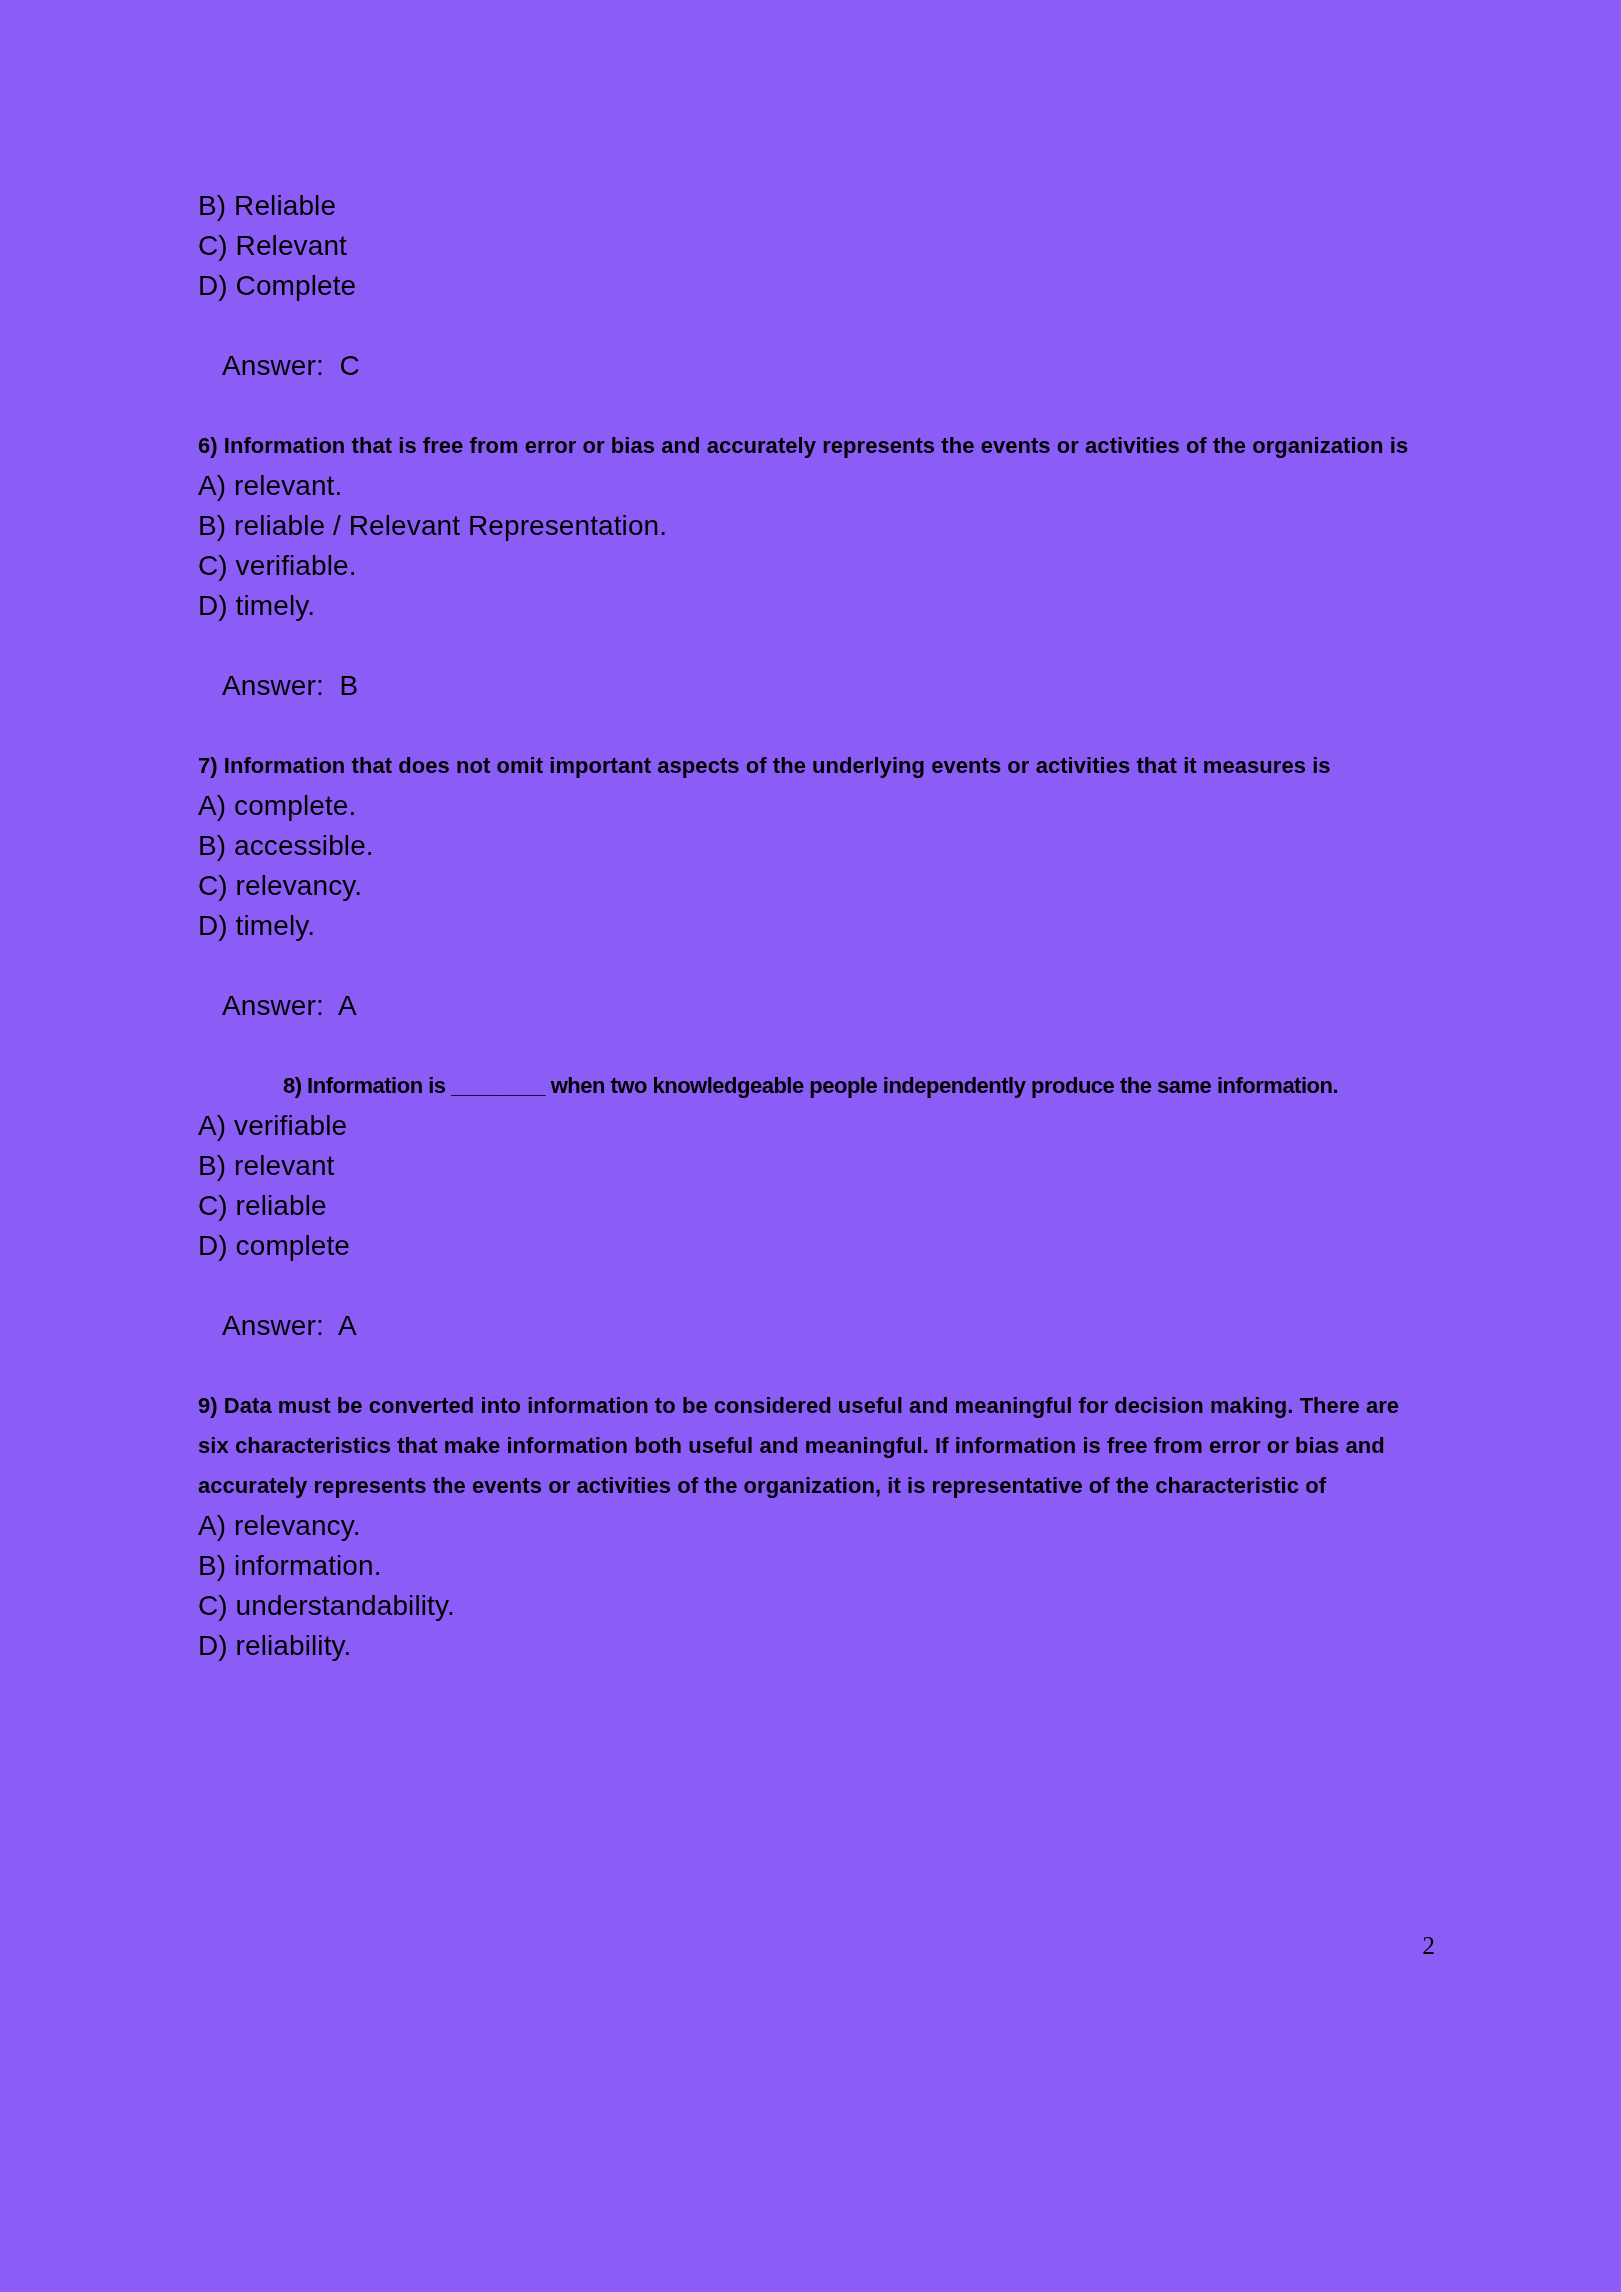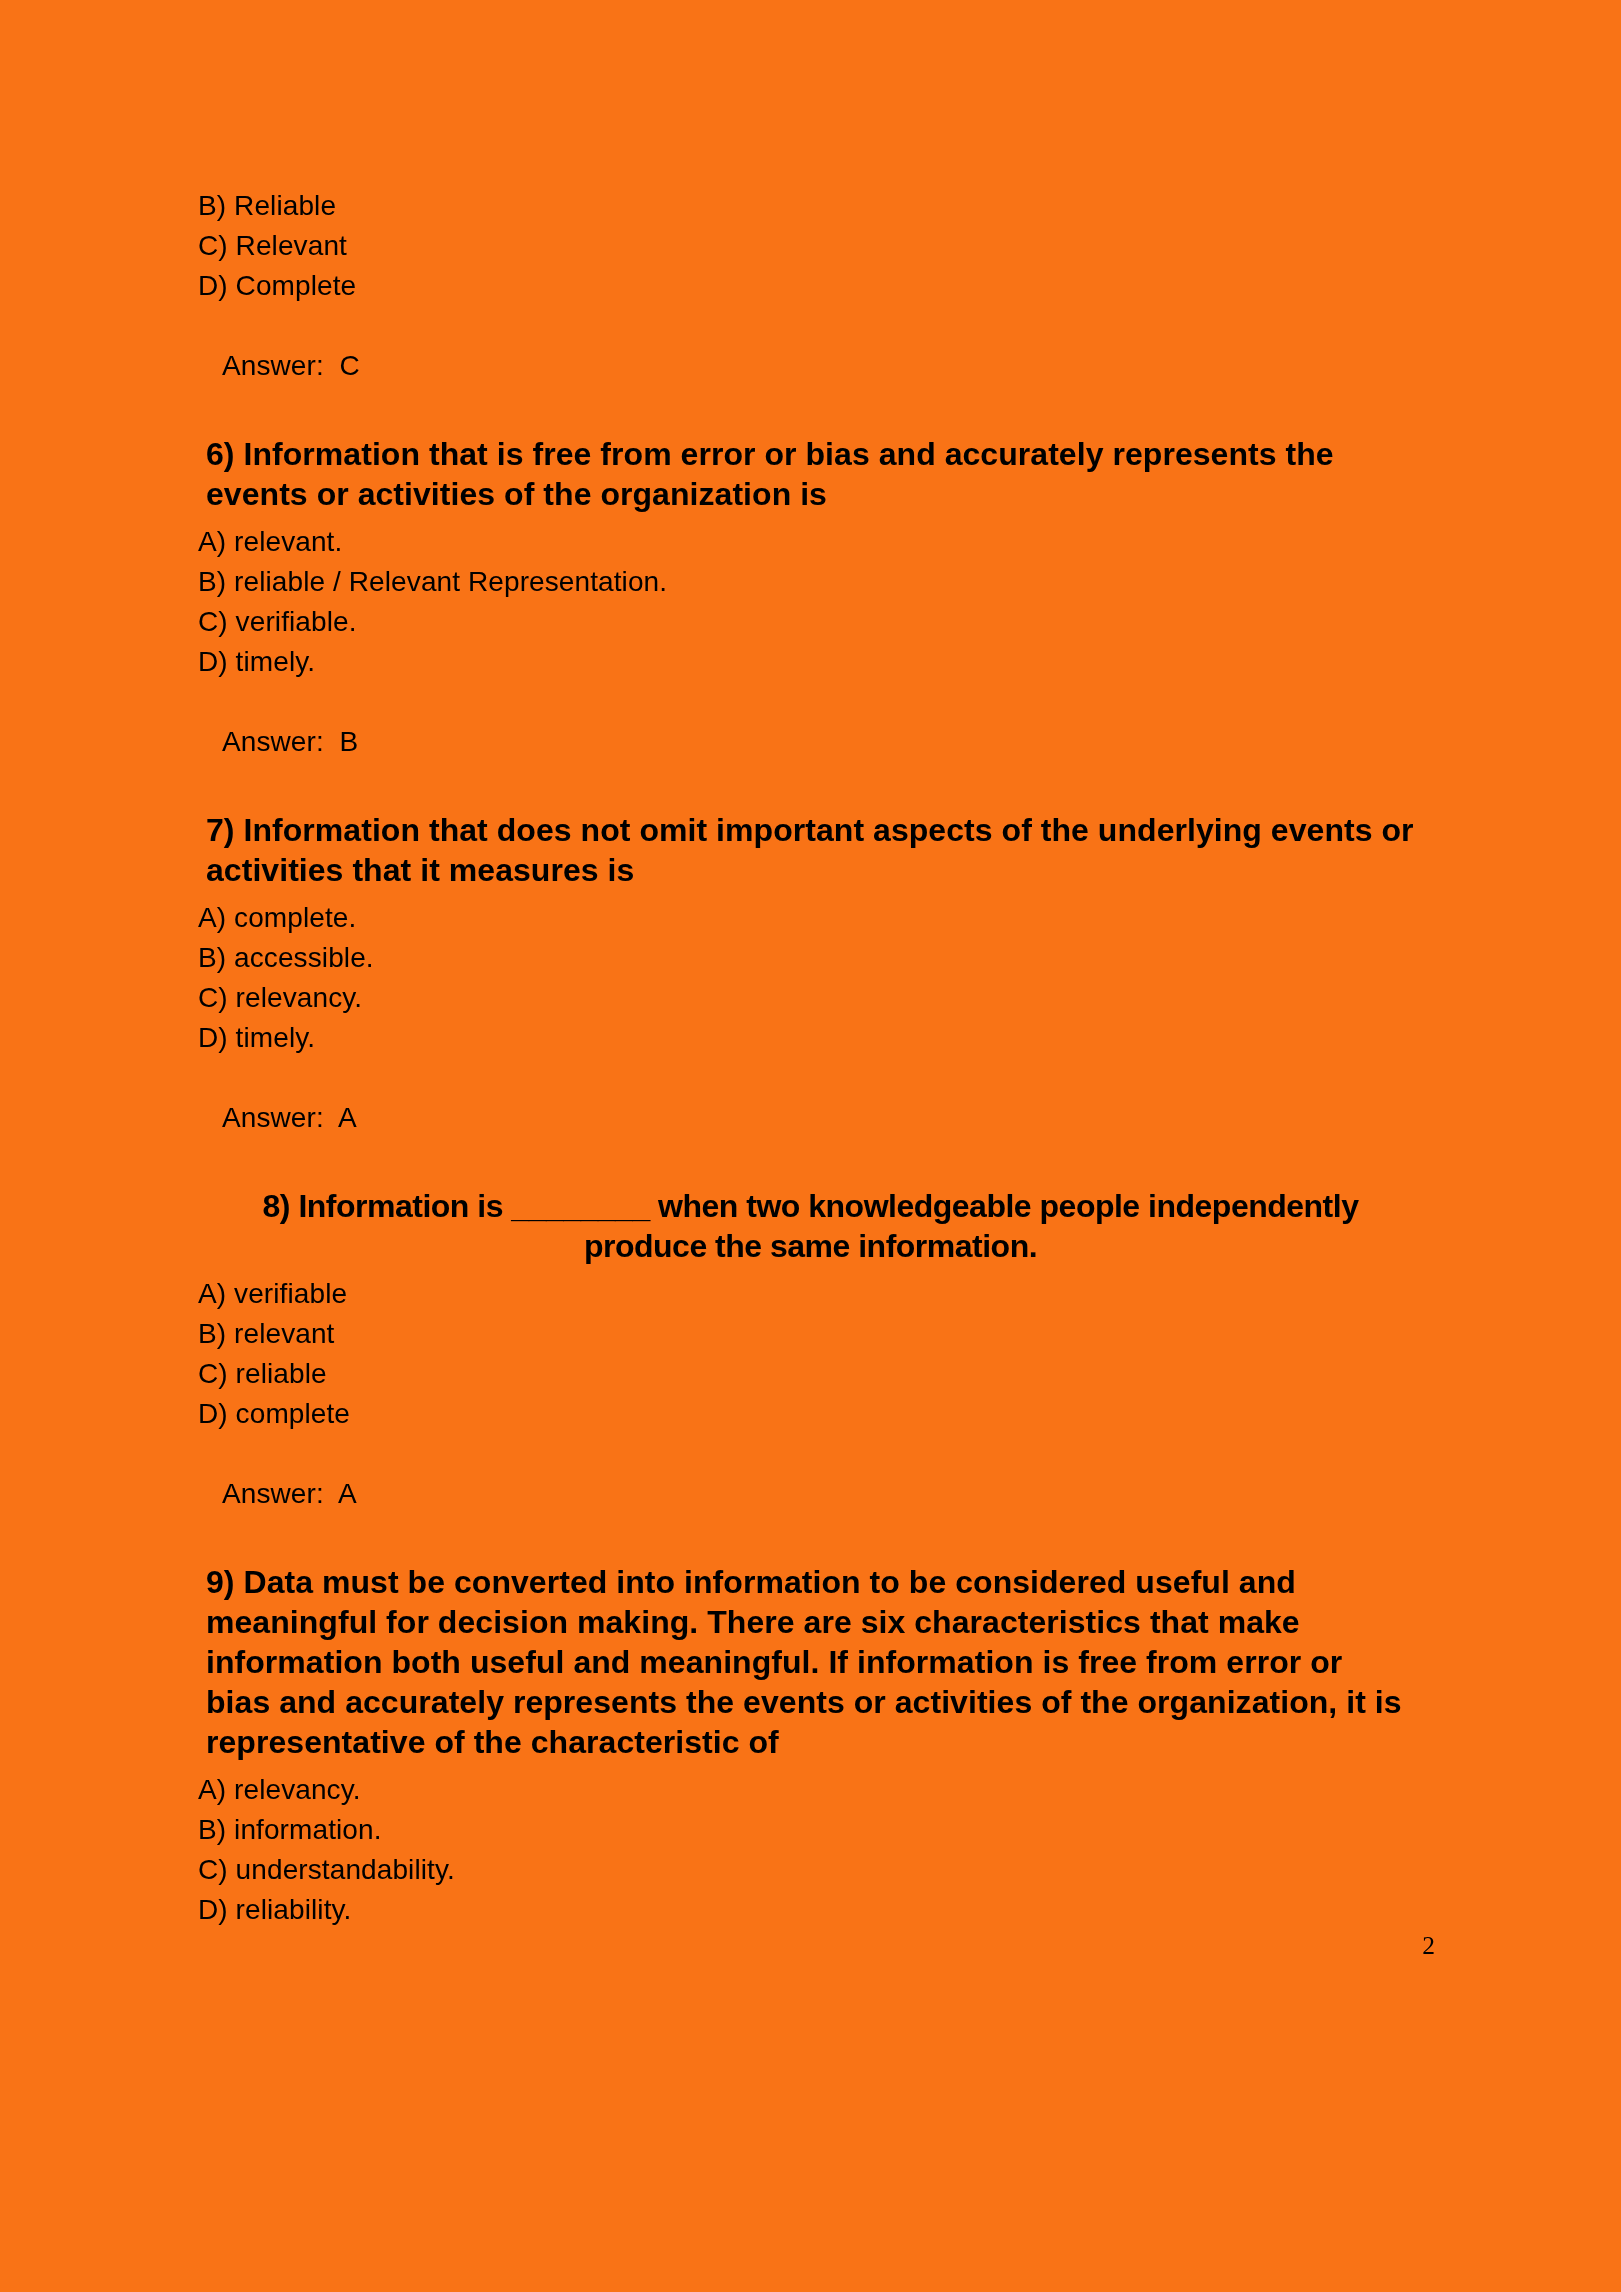--- a/index.html
+++ b/index.html
@@ -15,41 +15,41 @@
     font-family: "Liberation Sans", "DejaVu Sans", sans-serif;
     color: #000000;
     -webkit-font-smoothing: antialiased;
   }
   .page {
     position: absolute;
     left: 0;
     top: 0;
     width: 1621px;
     height: 2293px;
-    background: #f97316;
+    background: #8b5cf6;
     overflow: hidden;
   }
   .content {
     position: absolute;
     left: 198px;
     top: 186px;
     width: 1225px;
   }
   .line {
     font-size: 28px;
     line-height: 40px;
     letter-spacing: 0.1px;
     white-space: pre-wrap;
   }
   .q-stem {
     font-weight: bold;
-    font-size: 32px;
+    font-size: 22px;
     line-height: 40px;
     letter-spacing: 0.05px;
-    margin: 8px;
+    margin: 0;
   }
   .opt {
     font-weight: normal;
   }
   .answer {
     font-weight: normal;
     margin-left: 24px;
   }
   .gap {
     height: 40px;

